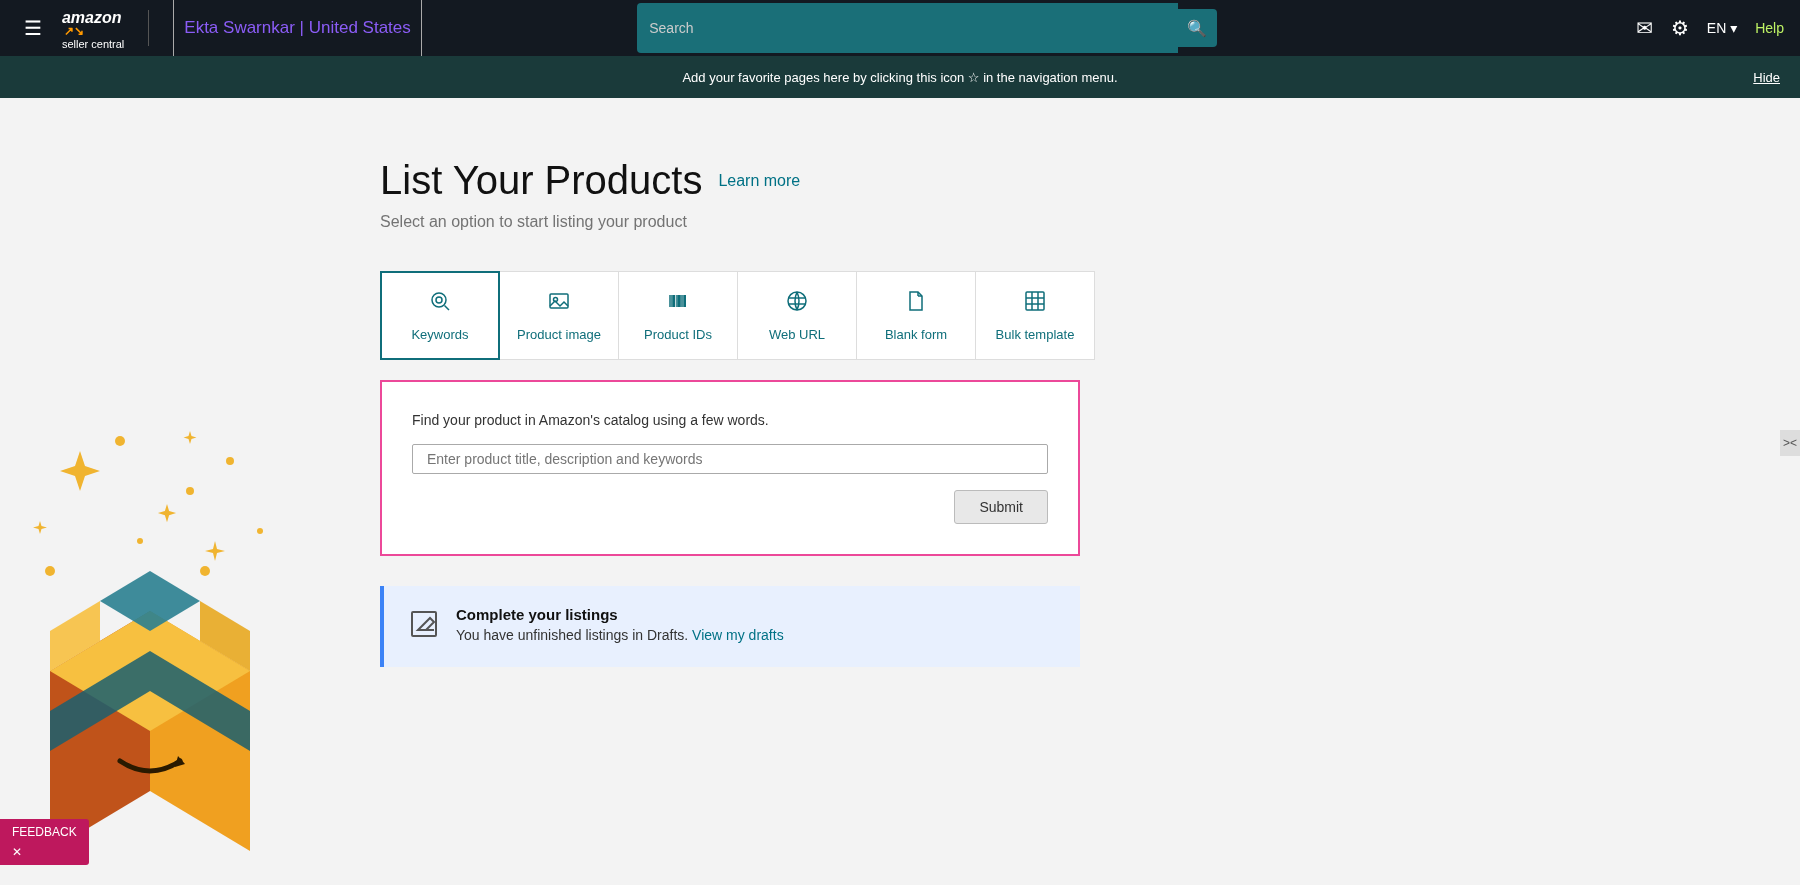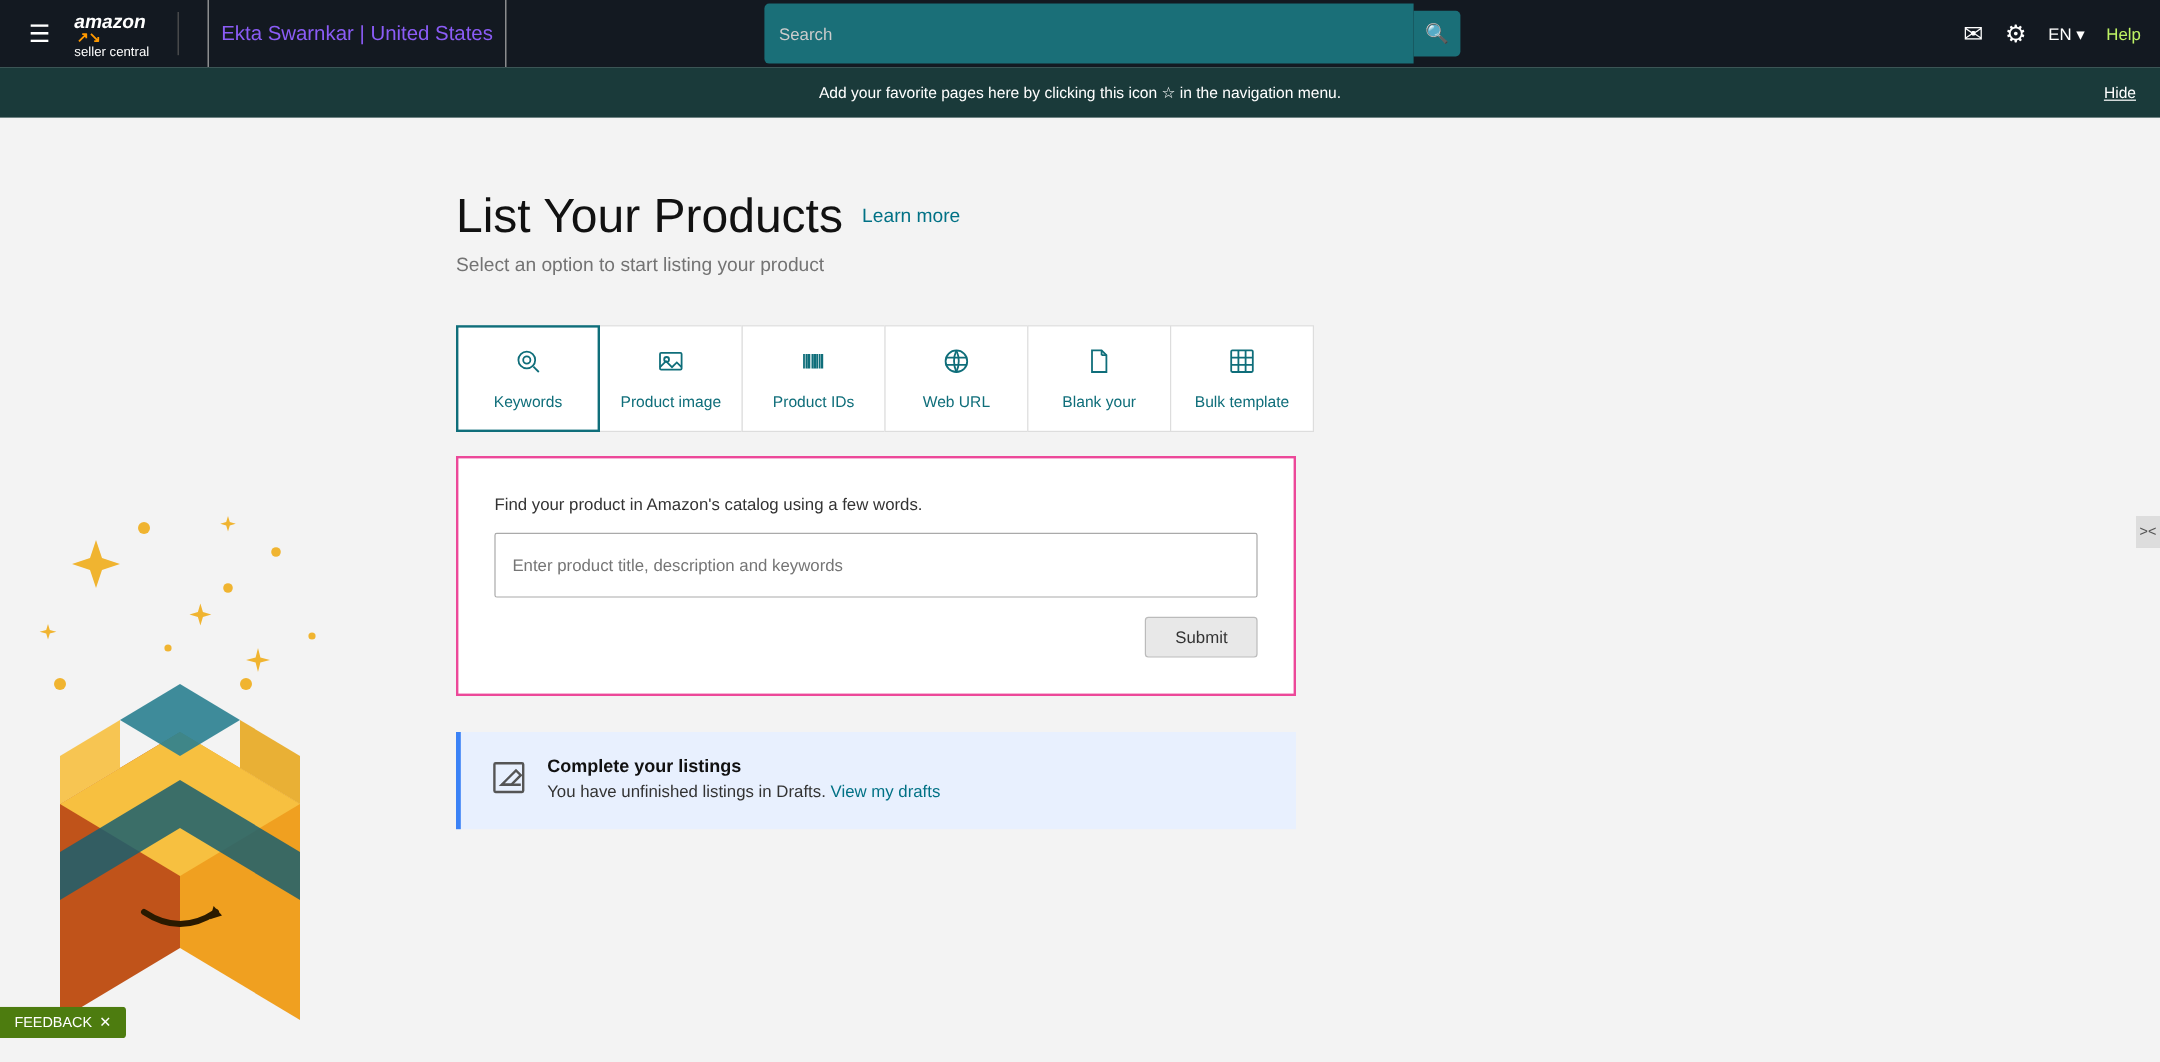--- a/index.html
+++ b/index.html
@@ -211,21 +211,21 @@
       margin-bottom: 30px;
       max-width: 700px;
     }
     .search-panel-desc {
       font-size: 14px;
       color: #333;
       margin-bottom: 16px;
     }
     .product-search-input {
       width: 100%;
-      height: 54px;
+      height: 30px;
       border: 1px solid #aaa;
       padding: 0 14px;
       font-size: 14px;
       color: #999;
       margin-bottom: 16px;
       outline: none;
       border-radius: 2px;
     }
     .submit-btn {
       display: flex;
@@ -270,30 +270,31 @@
       color: #007185;
       text-decoration: none;
       cursor: pointer;
     }
 
     
     .feedback-btn {
       position: fixed;
       bottom: 20px;
       left: 0;
-      background: #4d7c0f;
+      background: #be185d;
       color: white;
       padding: 6px 12px;
       font-size: 12px;
       border-radius: 0 3px 3px 0;
       display: flex;
       align-items: flex-start;
       gap: 6px;
       cursor: pointer;
       z-index: 100;
+      flex-direction: column;
     }
     .feedback-close {
       font-size: 12px;
       cursor: pointer;
     }
 
     
     .right-collapse {
       position: fixed;
       right: 0;
@@ -464,21 +465,21 @@
       </div>
 
       <div class="tab">
         <span class="tab-icon">
           <svg width="24" height="24" viewBox="0 0 24 24" fill="none" stroke="#0f6e7a" stroke-width="1.5">
             <path d="M6 3 L6 21 L18 21 L18 7 L14 3 Z"></path>
             <line x1="14" y1="3" x2="14" y2="7"></line>
             <line x1="14" y1="7" x2="18" y2="7"></line>
           </svg>
         </span>
-        <span class="tab-label">Blank your</span>
+        <span class="tab-label">Blank form</span>
       </div>
 
       <div class="tab">
         <span class="tab-icon">
           <svg width="24" height="24" viewBox="0 0 24 24" fill="none" stroke="#0f6e7a" stroke-width="1.5">
             <rect x="3" y="3" width="18" height="18" rx="1"></rect>
             <line x1="3" y1="9" x2="21" y2="9"></line>
             <line x1="3" y1="15" x2="21" y2="15"></line>
             <line x1="9" y1="3" x2="9" y2="21"></line>
             <line x1="15" y1="3" x2="15" y2="21"></line>

